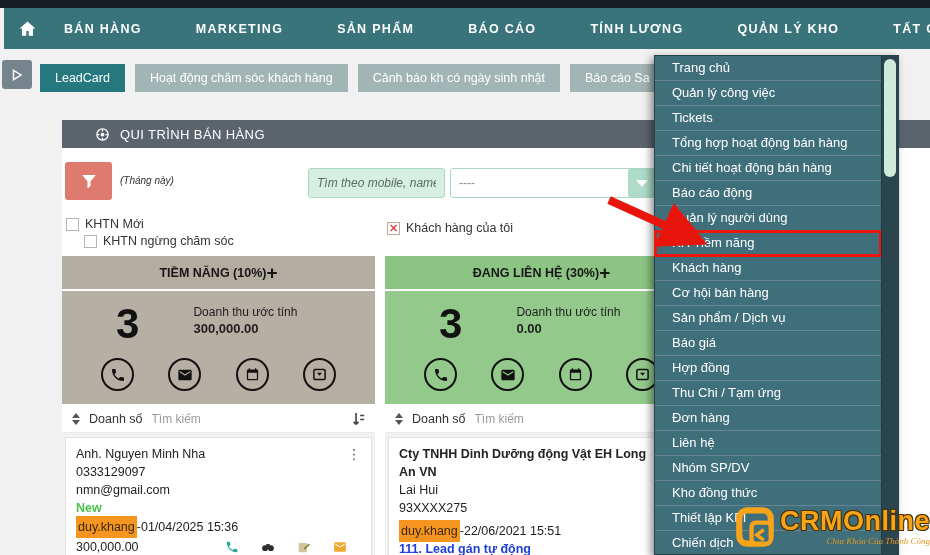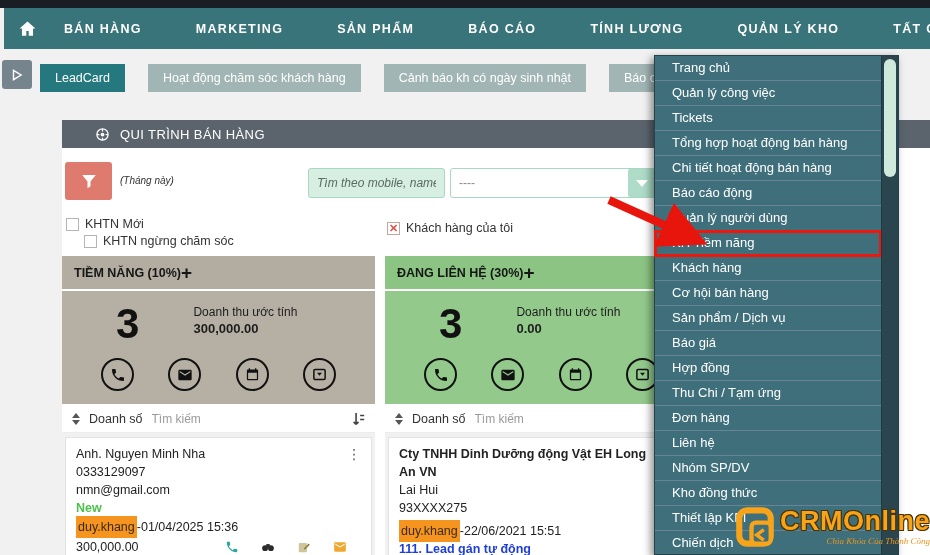--- a/index.html
+++ b/index.html
@@ -13,21 +13,21 @@
          display:flex; align-items:center; padding-left:14px; }
   .nav-home { width:30px; height:30px; display:flex; align-items:center; justify-content:center; cursor:pointer; }
   .nav-item { color:#fff; font-size:12.5px; font-weight:bold; letter-spacing:1.3px;
               padding:0 27px; cursor:pointer; white-space:nowrap; }
 
   
   .side-toggle { position:absolute; left:2px; top:60px; width:30px; height:29px; background:#76848e;
                  border:none; border-radius:3px; display:flex; align-items:center; justify-content:center; cursor:pointer; }
 
   
-  .tabs { position:absolute; left:40px; top:64px; height:28px; display:flex; gap:23px; width:869px; overflow:hidden; }
+  .tabs { position:absolute; left:40px; top:64px; height:28px; display:flex; gap:10px; width:869px; overflow:hidden; }
   .tab { height:28px; display:flex; align-items:center; padding:0 15px; background:#a2b5b5; color:#fff;
          font-size:12.5px; white-space:nowrap; cursor:pointer; }
   .tab.active { background:#24787e; }
 
   
   .panel { position:absolute; left:62px; top:120px; width:868px; height:435px; background:#fff; }
   .panel-header { height:28px; background:#5b646d; color:#fff; display:flex; align-items:center; gap:10px;
                   padding-left:33px; font-size:13px; letter-spacing:.4px; }
 
   .filter-btn { position:absolute; left:3px; top:42px; width:47px; height:38px; background:#df7b6e;
@@ -49,21 +49,21 @@
 
   
   .chk-row { position:absolute; font-size:12.5px; color:#333; display:flex; align-items:center; gap:6px; cursor:pointer; }
   .chk { width:13px; height:13px; background:#fff; border:1px solid #b5b5b5; display:inline-flex;
          align-items:center; justify-content:center; font-size:11px; font-weight:bold; color:#d9534f; }
   .chk.xed { border-color:#c9a3a0; }
 
   
   .kanban { position:absolute; left:0; top:136px; width:868px; display:flex; gap:10px; }
   .kcol { width:313px; }
-  .khead { height:33px; display:flex; align-items:center; justify-content:flex-start; padding:8px 12px;
+  .khead { height:33px; display:flex; align-items:center; justify-content:center; padding:8px 12px;
            font-size:12.5px; font-weight:bold; color:#161616; }
   .khead .plus { font-size:19px; font-weight:bold; cursor:pointer; line-height:1; }
   .tan  { background:#b3aca1; }
   .tanb { background:#b6afa4; }
   .grn  { background:#8cc583; }
   .grnb { background:#93ca8c; }
   .kstats { height:113px; margin-top:2px; padding-top:12px; }
   .kstats-top { display:flex; }
   .big-count { width:42%; text-align:center; font-size:42px; font-weight:bold; color:#111; line-height:1; }
   .rev { font-size:12px; color:#1d1d1d; padding-top:2px; }

